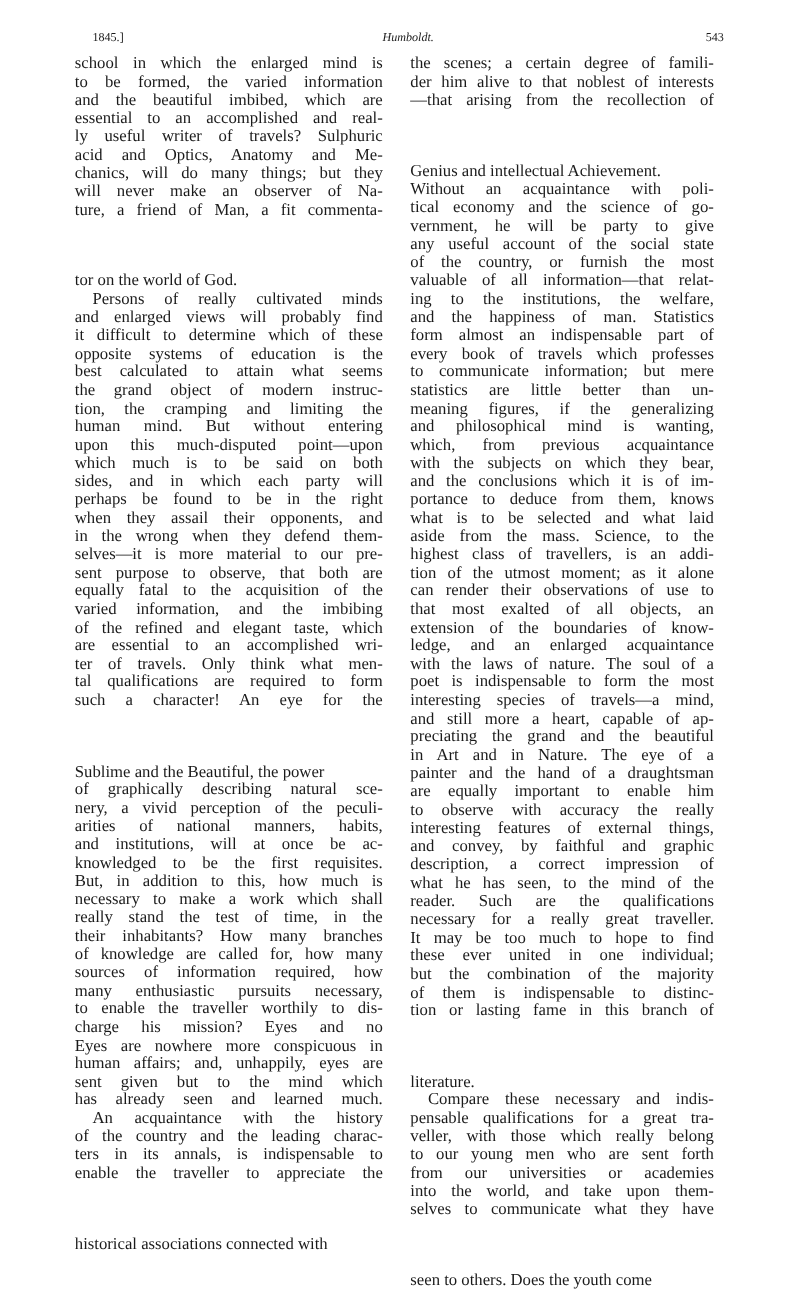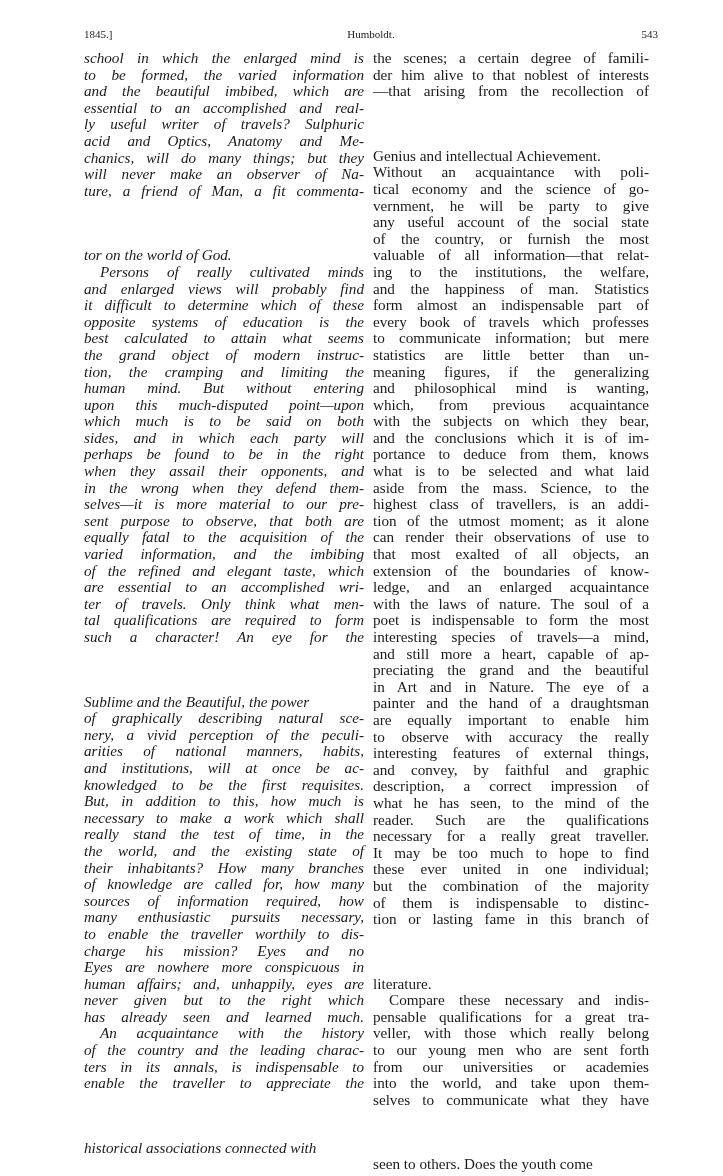--- a/index.html
+++ b/index.html
@@ -1,23 +1,23 @@
 <!DOCTYPE html>
 <html><head>
   <meta charset="utf-8">
   <style>
     html, body { margin: 0; padding: 0; background: #ffffff; }
     body { width: 723px; height: 1176px; position: relative; overflow: hidden;
            font-family: "Liberation Serif", "DejaVu Serif", serif; color: #1a1a1a; }
     .header { position: absolute; top: 28px; left: 84px; width: 574px; height: 20px; font-size: 11px; }
     .header .year { position: absolute; left: 0; top: 0; }
-    .header .title { position: absolute; left: 0; right: 0; text-align: center; top: 0; }
+    .header .title { position: absolute; left: 0; right: 0; text-align: center; font-style: italic; top: 0; }
     .header .pageno { position: absolute; right: 0; top: 0; }
     .col { position: absolute; top: 50px; font-size: 15.2px; line-height: 16.6px; }
-    .col.left { left: 84px; width: 280px; font-style: italic; }
+    .col.left { left: 68px; width: 280px; }
     .col.right { left: 373px; width: 276px; }
     .line { display: block; text-align: justify; text-align-last: justify; white-space: nowrap; height: 16.6px; overflow: visible; }
     .line.last { text-align-last: left; margin-top: 48px; }
     .line.indent { padding-left: 16px; }
   </style>
 </head>
 <body>
 
 <div class="header">
   <span class="year">1845.]</span>
@@ -61,30 +61,29 @@
     <span class="line">such a character! An eye for the</span>
     <span class="line last">Sublime and the Beautiful, the power</span>
     <span class="line">of graphically describing natural sce-</span>
     <span class="line">nery, a vivid perception of the peculi-</span>
     <span class="line">arities of national manners, habits,</span>
     <span class="line">and institutions, will at once be ac-</span>
     <span class="line">knowledged to be the first requisites.</span>
     <span class="line">But, in addition to this, how much is</span>
     <span class="line">necessary to make a work which shall</span>
     <span class="line">really stand the test of time, in the</span>
-    <span class="line">the world, and the existing state of</span>
     <span class="line">their inhabitants? How many branches</span>
     <span class="line">of knowledge are called for, how many</span>
     <span class="line">sources of information required, how</span>
     <span class="line">many enthusiastic pursuits necessary,</span>
     <span class="line">to enable the traveller worthily to dis-</span>
     <span class="line">charge his mission? Eyes and no</span>
     <span class="line">Eyes are nowhere more conspicuous in</span>
     <span class="line">human affairs; and, unhappily, eyes are</span>
-    <span class="line">never given but to the right which</span>
+    <span class="line">sent given but to the mind which</span>
     <span class="line">has already seen and learned much.</span>
     <span class="line indent">An acquaintance with the history</span>
     <span class="line">of the country and the leading charac-</span>
     <span class="line">ters in its annals, is indispensable to</span>
     <span class="line">enable the traveller to appreciate the</span>
     <span class="line last">historical associations connected with</span>
   </div>
 <div class="col right" id="right-col">
     <span class="line">the scenes; a certain degree of famili-</span>
     <span class="line">der him alive to that noblest of interests</span>

